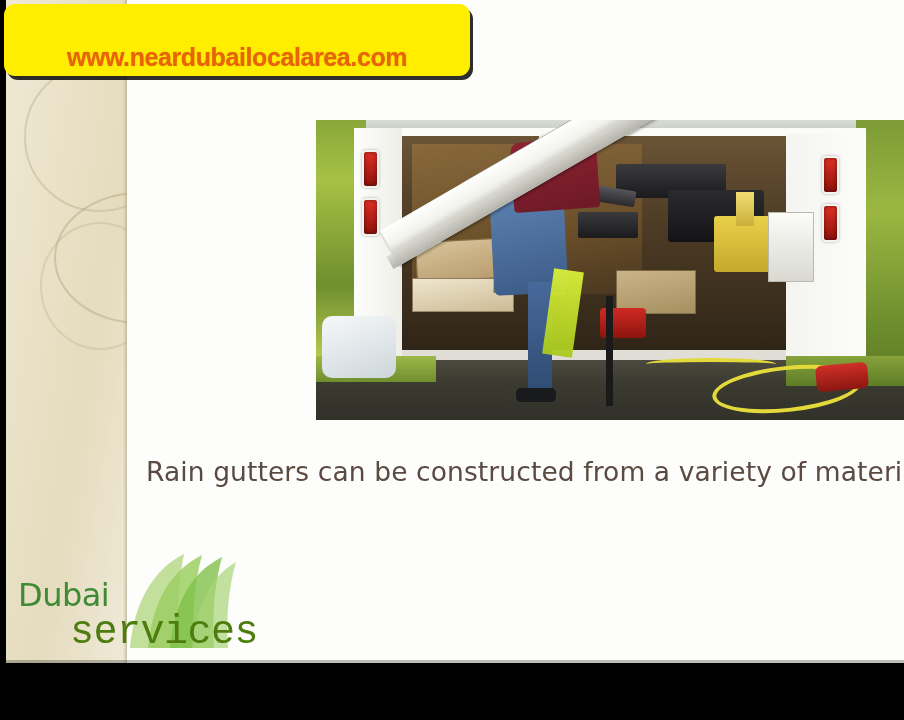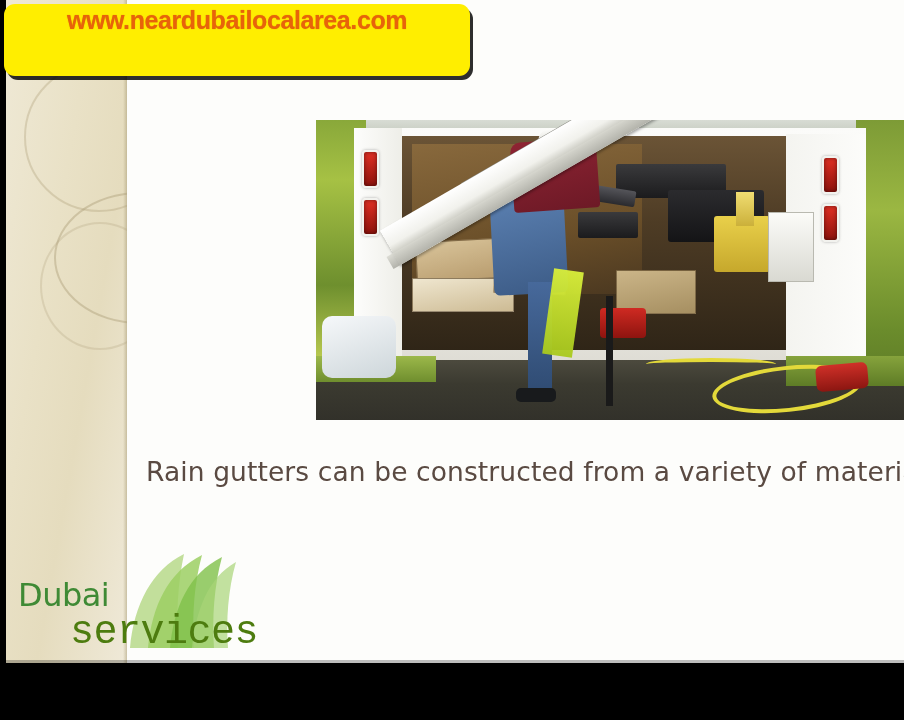--- a/index.html
+++ b/index.html
@@ -37,21 +37,21 @@
     position:absolute; right:0; top:0; width:4px; height:100%;
     background:linear-gradient(90deg,rgba(190,178,140,.0),rgba(170,158,120,.55));
   }
 
   
   #banner{
     position:absolute; left:4px; top:4px; width:466px; height:72px;
     background:#ffee00; border-radius:11px;
     box-shadow:3px 4px 0 rgba(0,0,0,.82);
     overflow:hidden;
-    display:flex; flex-direction:column; justify-content:space-between;
+    display:flex; flex-direction:column; justify-content:flex-end;
     padding:2px 8px 4px 8px;
   }
   #banner .url{
     color:#e8630a; font-size:25px; font-weight:700; letter-spacing:-.4px;
     line-height:1.17; text-align:center; white-space:nowrap;
     text-shadow:0 0 1px rgba(190,70,0,.55);
   }
   #banner .url.u2{ font-size:25px; }
 
   

